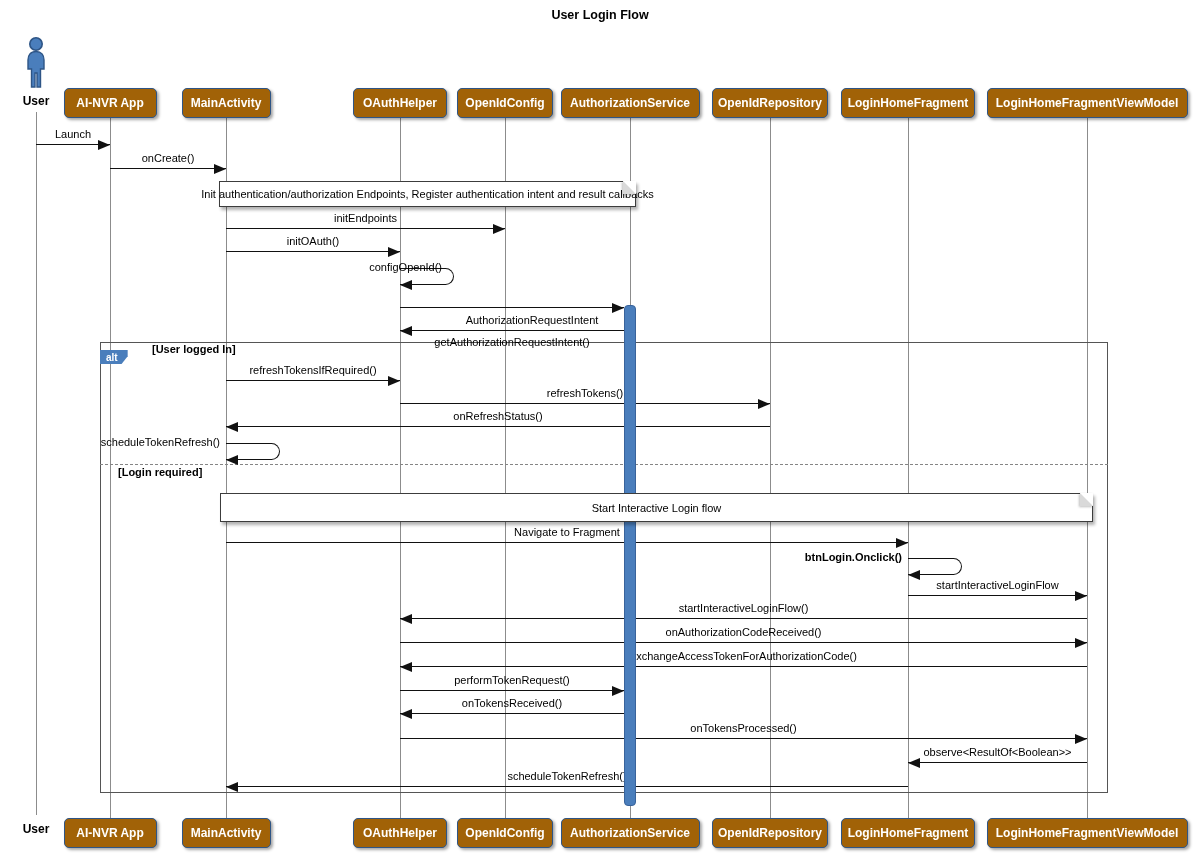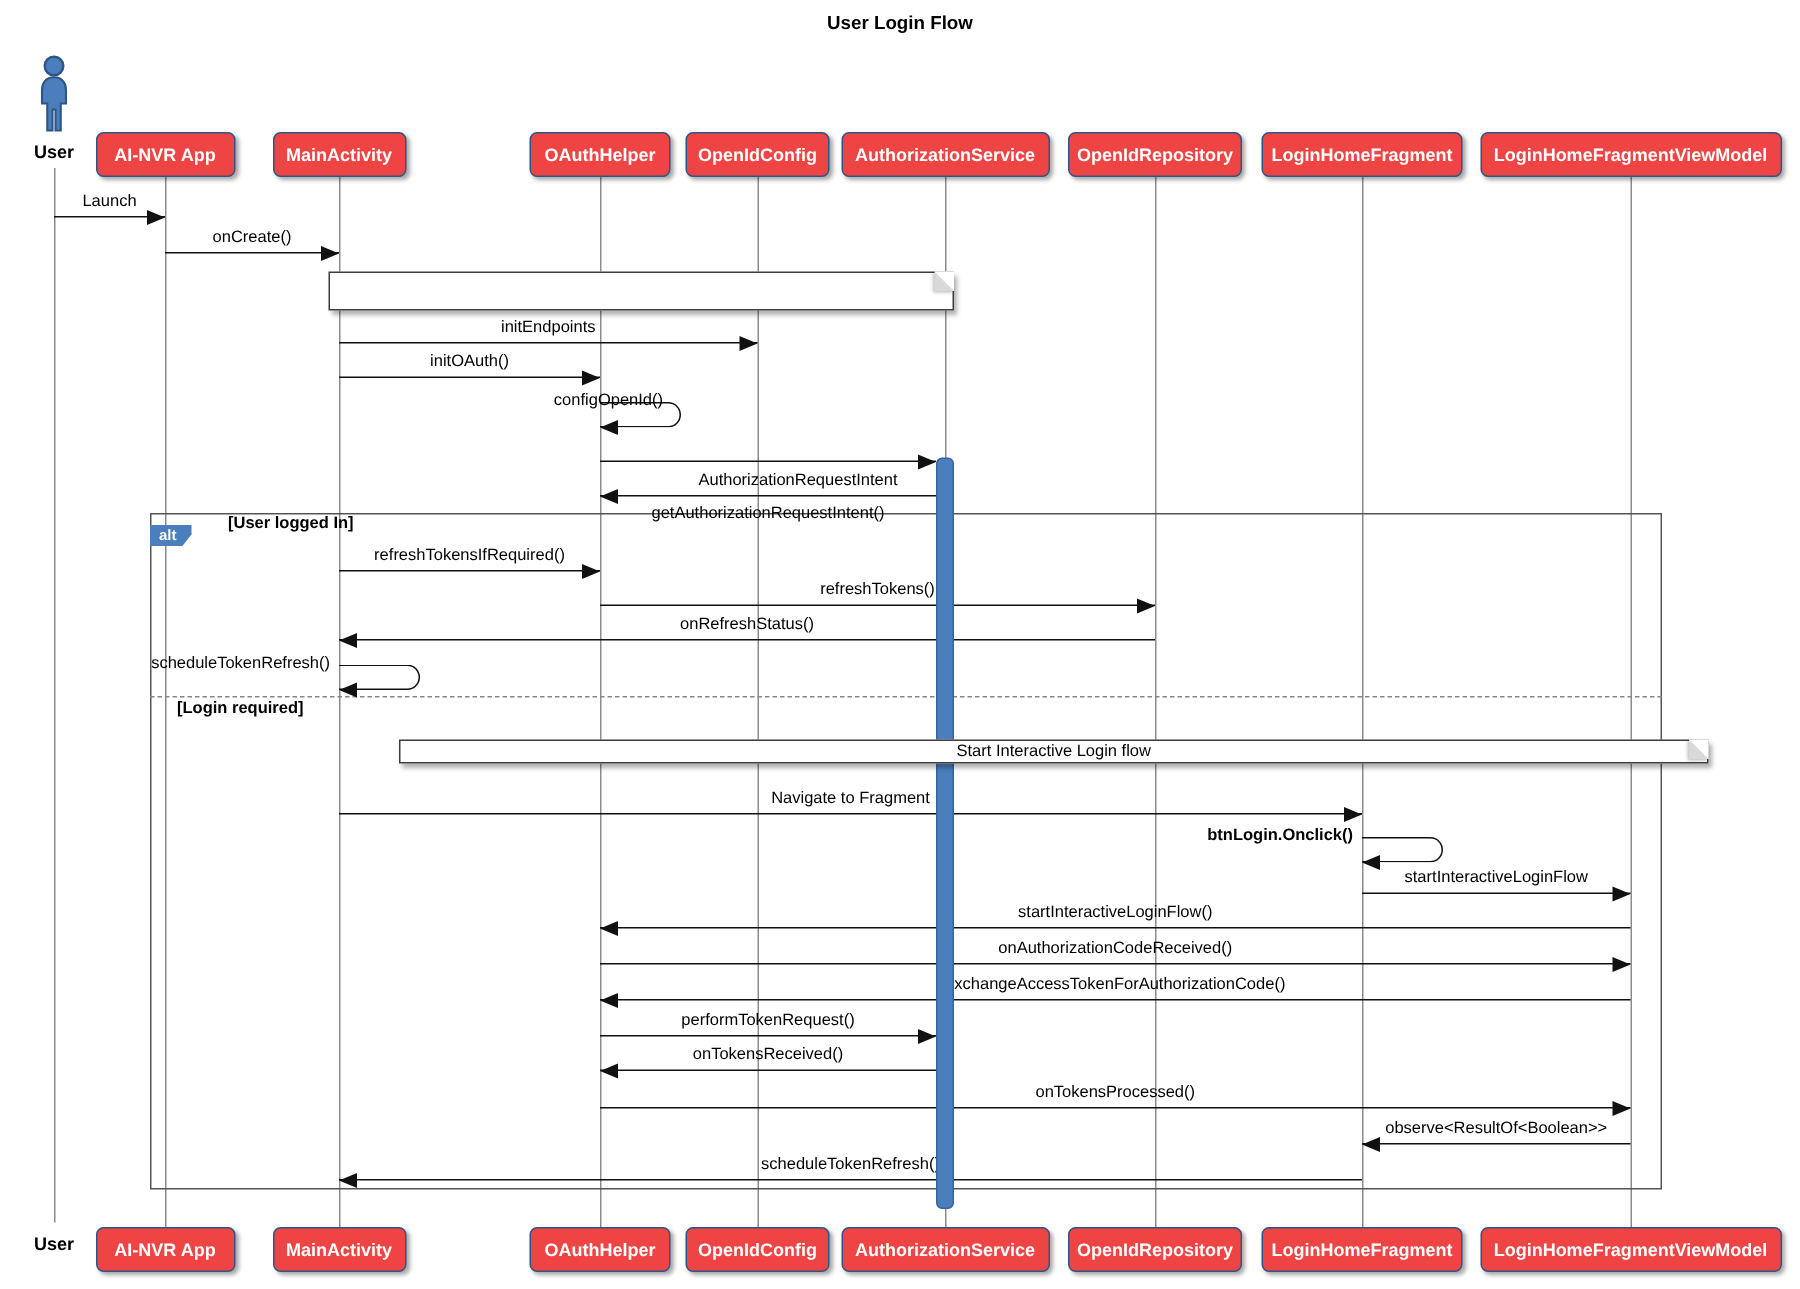--- a/index.html
+++ b/index.html
@@ -1,21 +1,21 @@
 <!DOCTYPE html>
 <html><head>
 <meta charset="utf-8">
 <style>
   html,body{margin:0;padding:0;background:#ffffff;}
   #canvas{position:relative;width:1200px;height:859px;background:#fff;overflow:hidden;
           font-family:"Liberation Sans","DejaVu Sans",sans-serif;color:#000;}
   .title{position:absolute;top:8px;left:0;width:1200px;text-align:center;
          font-size:12.5px;font-weight:bold;}
   .lifeline{position:absolute;width:1px;background:#8c8c8c;}
-  .pbox{position:absolute;height:30px;background:#ef4444;border:1px solid #2e5586;
+  .pbox{position:absolute;height:30px;background:#a16207;border:1px solid #2e5586;
         border-radius:5px;box-shadow:2px 2px 3px rgba(0,0,0,.35);
         display:flex;align-items:center;justify-content:center;
         color:#fff;font-weight:bold;font-size:12px;white-space:nowrap;box-sizing:border-box;}
   .actor-label{position:absolute;font-weight:bold;font-size:12px;text-align:center;white-space:nowrap;}
   .actor-icon{position:absolute;}
   .msg-line{position:absolute;height:0;border-top:1.8px solid #111;}
   .ah{position:absolute;width:0;height:0;border-top:5px solid transparent;border-bottom:5px solid transparent;}
   .ah.r{border-left:12px solid #111;}
   .ah.l{border-right:12px solid #111;}
   .msg-label{position:absolute;font-size:11px;white-space:nowrap;transform:translateX(-50%);}
@@ -115,22 +115,23 @@
       <div class="msg-label" style="left: 743.5px; top: 722px; z-index: 3;">onTokensProcessed()</div>
       <div class="msg-line" style="left: 908px; top: 762px; width: 179px; z-index: 3;"></div>
       <div class="ah l" style="left: 908px; top: 758px; z-index: 3;"></div>
       <div class="msg-label" style="left: 997.5px; top: 746px; z-index: 3;">observe&lt;ResultOf&lt;Boolean&gt;&gt;</div>
       <div class="msg-line" style="left: 226px; top: 786px; width: 682px; z-index: 3;"></div>
       <div class="ah l" style="left: 226px; top: 782px; z-index: 3;"></div>
       <div class="msg-label" style="left: 567px; top: 770px; z-index: 3;">scheduleTokenRefresh()</div>
       <div class="activation" style="left: 624px; top: 305px; width: 12px; height: 501px; z-index: 4;"></div>
       <div class="note" style="left: 219px; top: 181px; width: 417px; height: 26px; z-index: 5;">
         <div class="fold"></div>
+        <span>Init authentication/authorization Endpoints, Register authentication intent and result callbacks</span>
       </div>
-      <div class="note" style="left: 220px; top: 493px; width: 873px; height: 16px; z-index: 5; margin-left: 46px;">
+      <div class="note" style="left: 220px; top: 493px; width: 873px; height: 29px; z-index: 5;">
         <div class="fold"></div>
         <span>Start Interactive Login flow</span>
       </div>
       <div class="frag-tab" style="left: 100px; top: 350px; z-index: 5;">alt</div>
       <div class="guard" style="left: 152px; top: 343px; z-index: 5;">[User logged In]</div>
       <div class="guard" style="left: 118px; top: 466px; z-index: 5;">[Login required]</div>
       <div class="actor-icon" style="left: 22px; top: 36px; width: 28px; height: 54px; z-index: 6;"><svg width="28" height="54" viewBox="0 0 28 54">
           <circle cx="14" cy="8" r="6.2" fill="#4a7ebc" stroke="#2e5586" stroke-width="1.6"></circle>
           <path d="M14 15.5 C8.5 15.5 6 19.5 6 24 L6 33 L9.5 33 L9.5 51 L13 51 L13 37 L15 37 L15 51 L18.5 51 L18.5 33 L22 33 L22 24 C22 19.5 19.5 15.5 14 15.5 Z" fill="#4a7ebc" stroke="#2e5586" stroke-width="1.4"></path>
         </svg></div>

